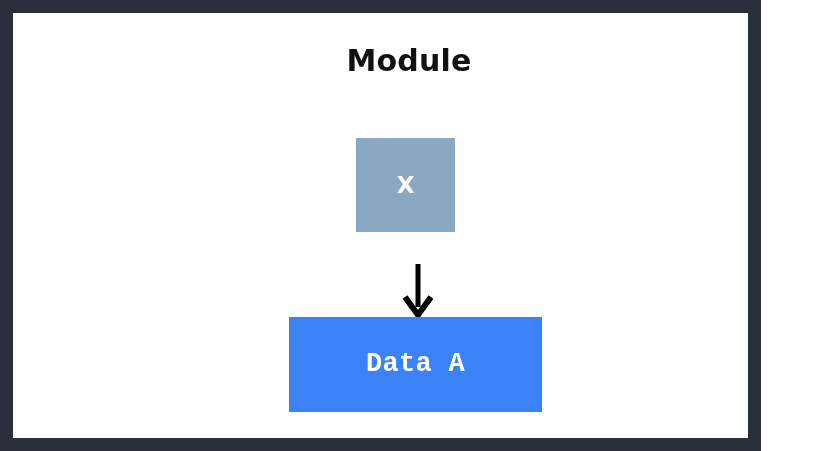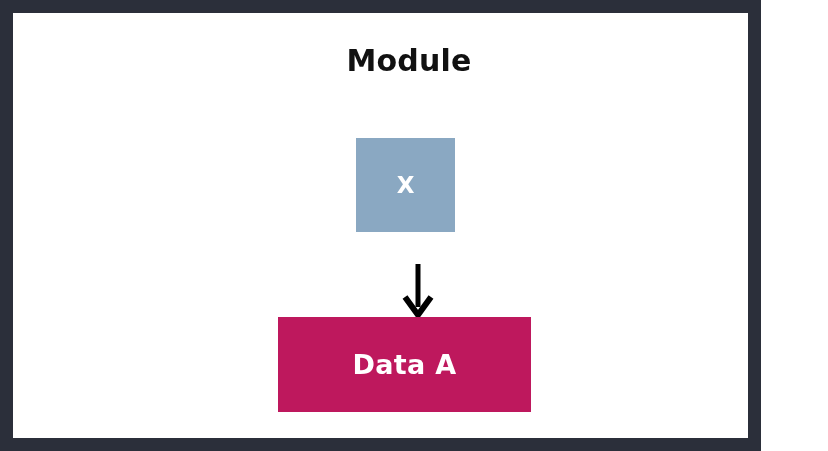--- a/index.html
+++ b/index.html
@@ -66,27 +66,28 @@
   #node-x {
     left: 343px;
     top: 125px;
     width: 99px;
     height: 94px;
     background: #8aa8c2;
     font-size: 23px;
   }
 
   #node-data-a {
-    left: 265px;
+    left: 276px;
     top: 304px;
     width: 253px;
     height: 95px;
-    background: #be185d;
+    background: #3b82f6;
     font-size: 27px;
     letter-spacing: 0.3px;
+    font-family: Liberation Mono, monospace;
   }
 
   
   #edge-x-to-data-a {
     position: absolute;
     left: 374px;
     top: 234px;
     width: 60px;
     height: 76px;
   }

